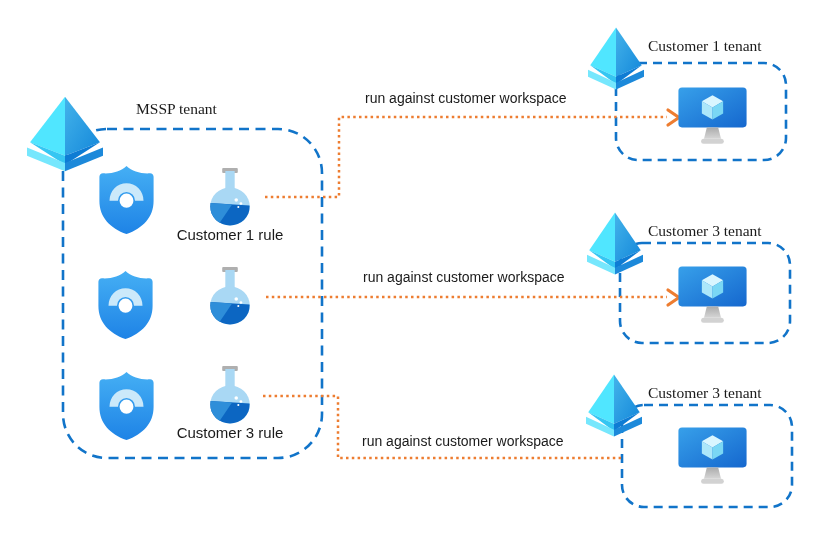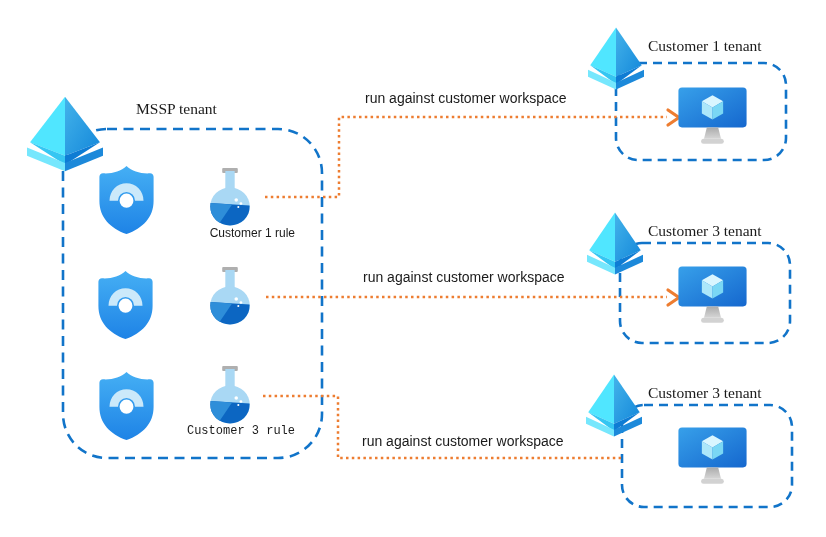--- a/index.html
+++ b/index.html
@@ -11,21 +11,21 @@
   .lines{position:absolute;left:0;top:0;width:826px;height:537px;}
   .box{fill:none;stroke:var(--dash-blue,#1174C9);stroke-width:2.6;}
   .mssp-box{stroke-dasharray:10 6.5;}
   .cust-box{stroke-dasharray:9 6;}
   .conn{fill:none;stroke:var(--connector-orange,#ED7D31);stroke-width:2.5;stroke-dasharray:2.5 3.3;}
   .arrowhead{fill:none;stroke:var(--connector-orange,#ED7D31);stroke-width:3.2;stroke-linecap:round;stroke-linejoin:round;}
   .icon{position:absolute;}
   .icon svg{display:block;width:100%;height:100%;}
   .lbl{position:absolute;white-space:nowrap;line-height:1.2;}
   .lbl-tenant{font-size:15.5px;font-family:Liberation Serif, serif;}
-  .lbl-rule{font-size:12px;width:130px;text-align:right;}
+  .lbl-rule{font-size:15px;width:130px;text-align:center;}
   .lbl-run{font-size:14px;}
   .defs-holder{position:absolute;width:0;height:0;overflow:hidden;}
 </style>
 </head>
 <body>
 
 <div class="stage">
 
   <svg class="defs-holder" aria-hidden="true">
     <defs>
@@ -139,21 +139,21 @@
     <svg preserveAspectRatio="none" viewBox="0 0 100 116">
         <use href="#i-flask"></use>
       </svg>
   </div>
 
   <div class="icon" style="left:204px;top:366px;width:52px;height:58px;">
     <svg preserveAspectRatio="none" viewBox="0 0 100 116">
         <use href="#i-flask"></use>
       </svg>
   </div>
-  <div class="lbl lbl-rule" style="left:165px;top:424px;font-family:Liberation Mono, monospace;">Customer 3 rule</div>
+  <div class="lbl lbl-rule" style="left:165px;top:424px;">Customer 3 rule</div>
 
   <div class="lbl lbl-run" style="left:365px;top:90px;">run against customer workspace</div>
   <div class="lbl lbl-run" style="left:363px;top:269px;">run against customer workspace</div>
   <div class="lbl lbl-run" style="left:362px;top:433px;">run against customer workspace</div>
 
   <div class="icon" style="left:588px;top:26px;width:56px;height:65px;">
     <svg preserveAspectRatio="none" viewBox="0 0 100 86">
         <use href="#i-pyramid"></use>
       </svg>
   </div>

